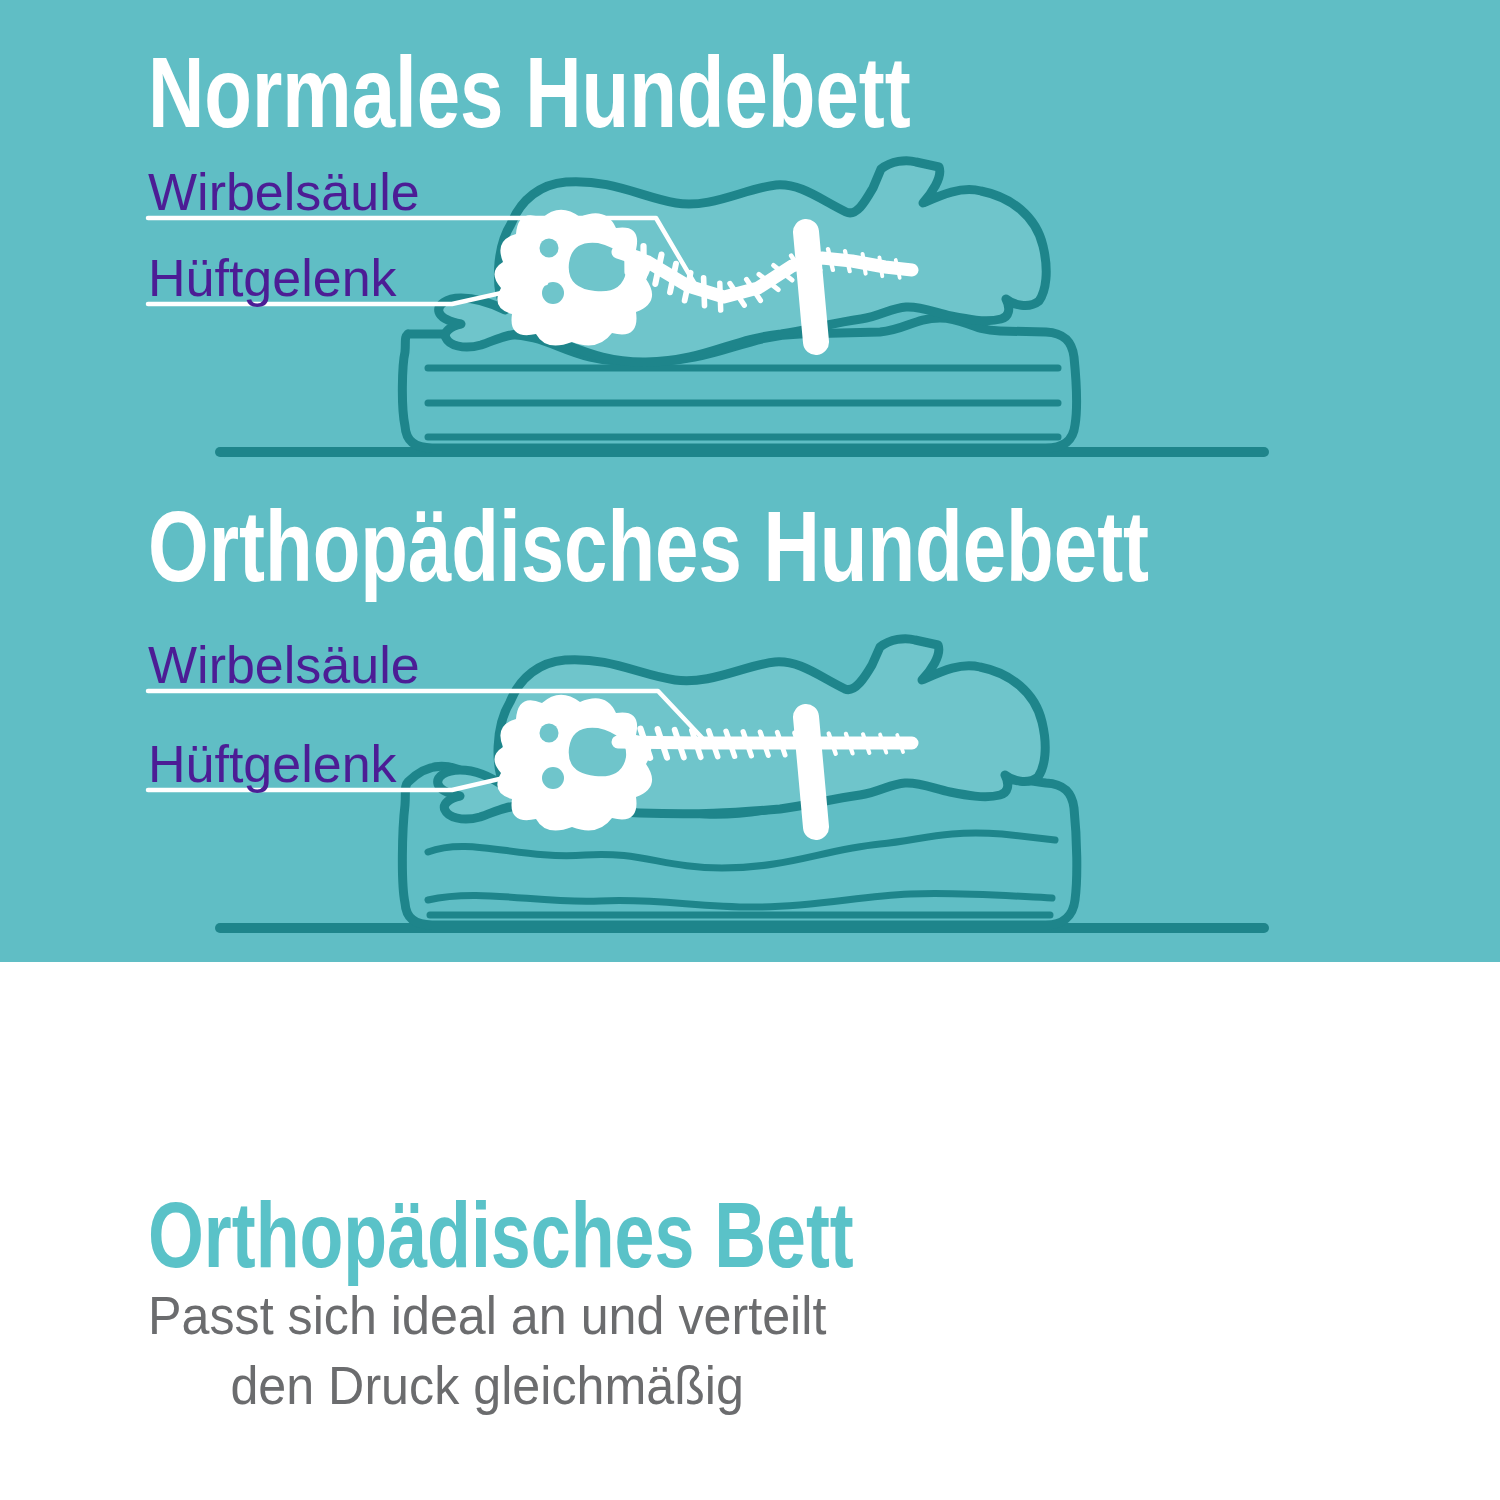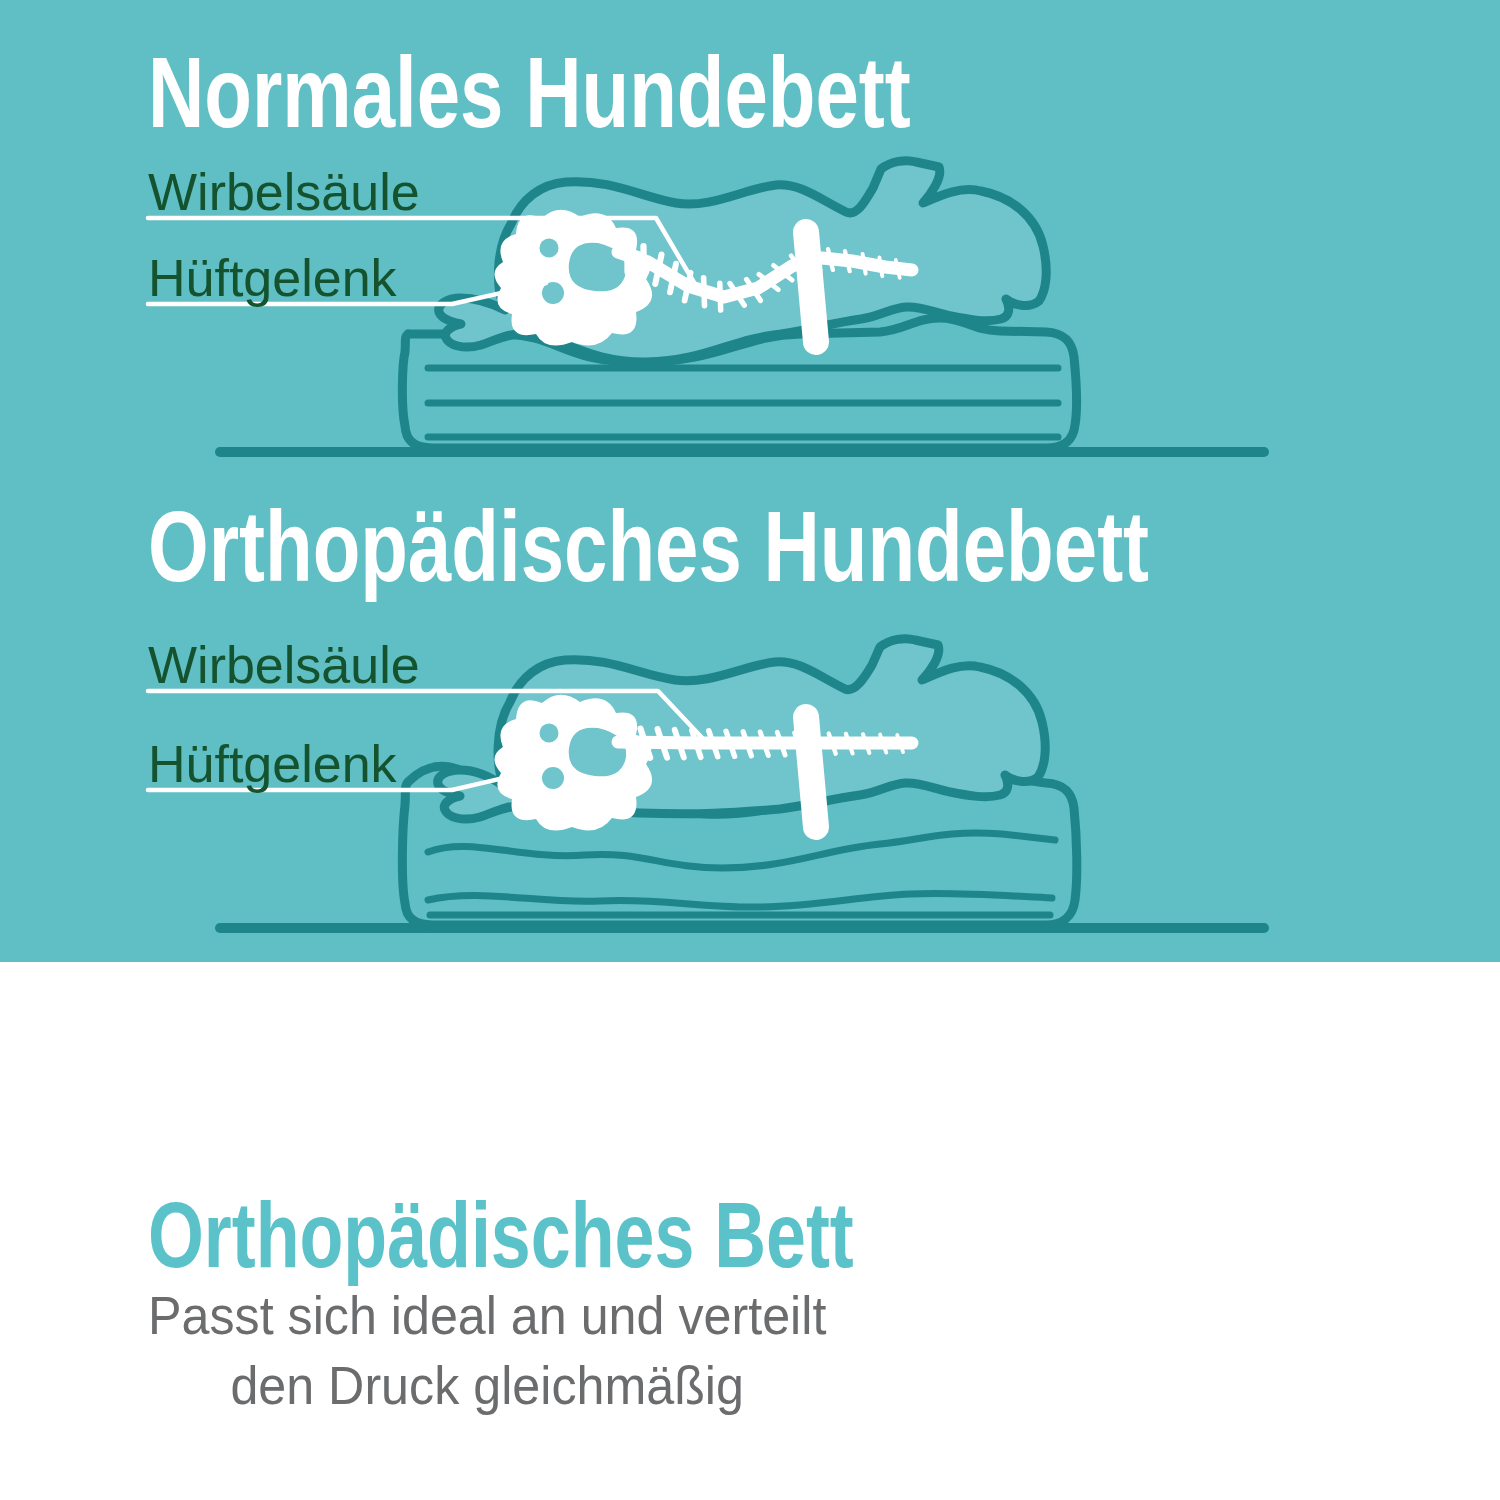--- a/index.html
+++ b/index.html
@@ -11,21 +11,21 @@
   .white-section{position:absolute;left:0;top:962px;width:1500px;height:538px;
                  background:var(--panel-white,#ffffff);text-align:center;}
   svg.illos{position:absolute;left:0;top:0;width:1500px;height:962px;}
 
   .title{position:absolute;left:148px;color:#ffffff;font-weight:bold;
          font-size:100px;line-height:1;white-space:nowrap;
          transform:scaleX(.78);transform-origin:left top;letter-spacing:0;}
   .title-1{top:42px;}
   .title-2{top:496px;}
 
-  .label{position:absolute;left:148px;color:#14532d;font-size:52px;
+  .label{position:absolute;left:148px;color:#4c1d95;font-size:52px;
          font-weight:400;line-height:1;white-space:nowrap;}
   .label-spine-1{top:166px;}
   .label-hip-1{top:252px;}
   .label-spine-2{top:639px;}
   .label-hip-2{top:738px;}
 
   .footer-heading{position:absolute;left:148px;top:1189px;
                   color:var(--accent-teal,#5AC2C8);font-weight:bold;font-size:92px;
                   line-height:1;white-space:nowrap;transform:scaleX(.78);
                   transform-origin:left top;}

